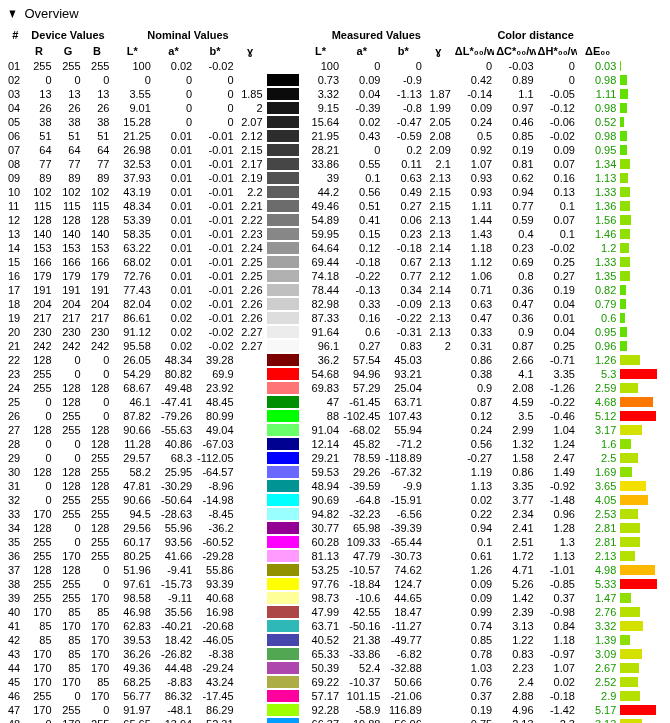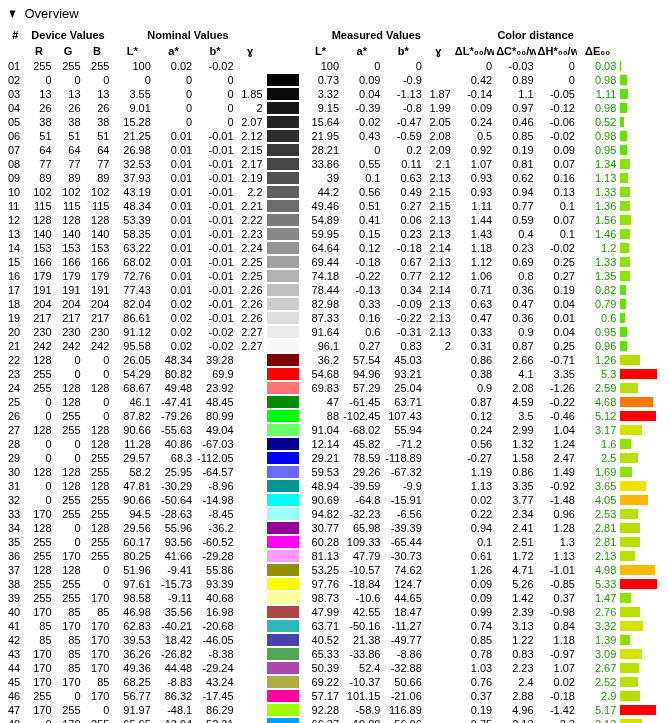--- a/index.html
+++ b/index.html
@@ -1105,21 +1105,21 @@
           <td class="num">170</td>
           <td class="num">36.26</td>
           <td class="num">-26.82</td>
           <td class="num">-8.38</td>
           <td class="num"></td>
           <td>
             <div class="swatch" style="background: rgb(82, 168, 82);"></div>
           </td>
           <td class="num">65.33</td>
           <td class="num">-33.86</td>
-          <td class="num">-8.86</td>
+          <td class="num">-6.82</td>
           <td class="num"></td>
           <td class="num">0.78</td>
           <td class="num">0.83</td>
           <td class="num">-0.97</td>
           <td class="num de">3.09</td>
           <td>
             <div class="debar" style="width: 51.5%; background: rgb(212, 224, 0);"></div>
           </td>
         </tr>
         <tr>

